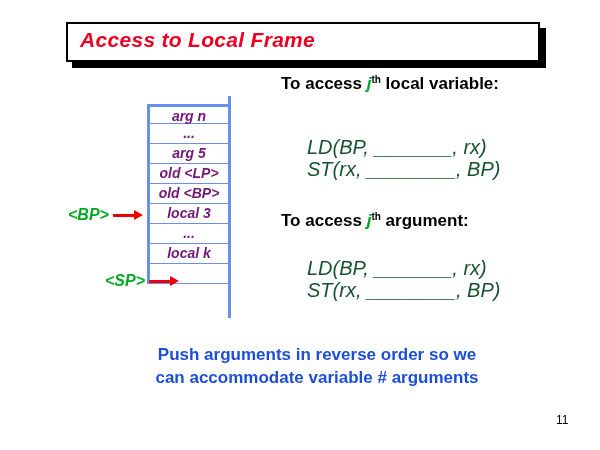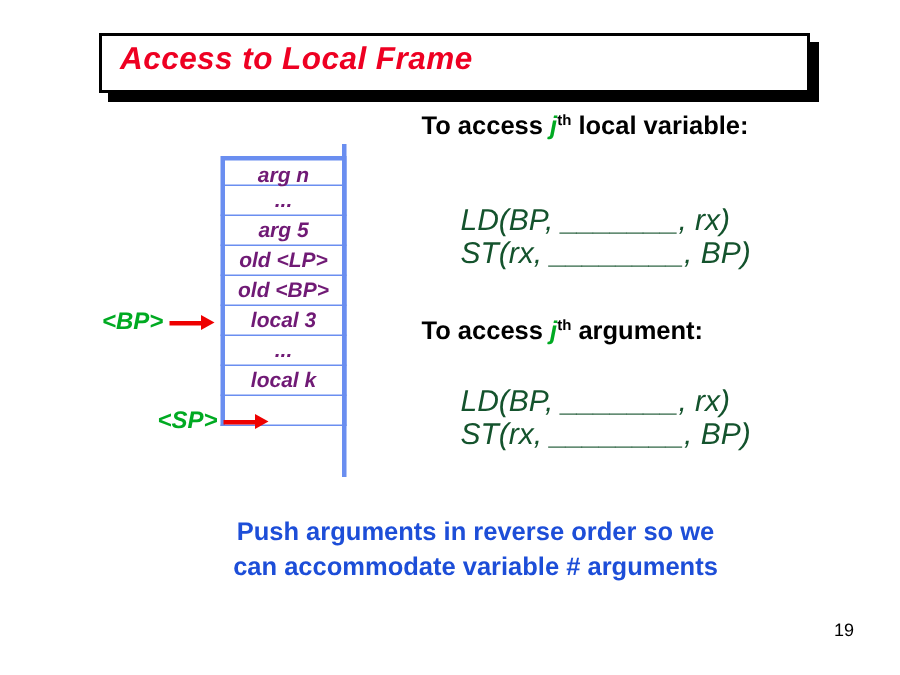--- a/index.html
+++ b/index.html
@@ -245,13 +245,13 @@
 
 <div class="code-block" id="code-local"><div>LD(BP, _______, rx)</div><div>ST(rx, ________, BP)</div></div>
 
 <div class="access-heading" id="heading-arg"><span>To access </span><span class="jvar">j</span><sup>th</sup><span> argument:</span></div>
 
 <div class="code-block" id="code-arg"><div>LD(BP, _______, rx)</div><div>ST(rx, ________, BP)</div></div>
 
 <div id="footer-note">Push arguments in reverse order so we
 can accommodate variable # arguments</div>
 
-<div id="page-number">19</div>
+<div id="page-number">11</div>
 
 </body></html>

